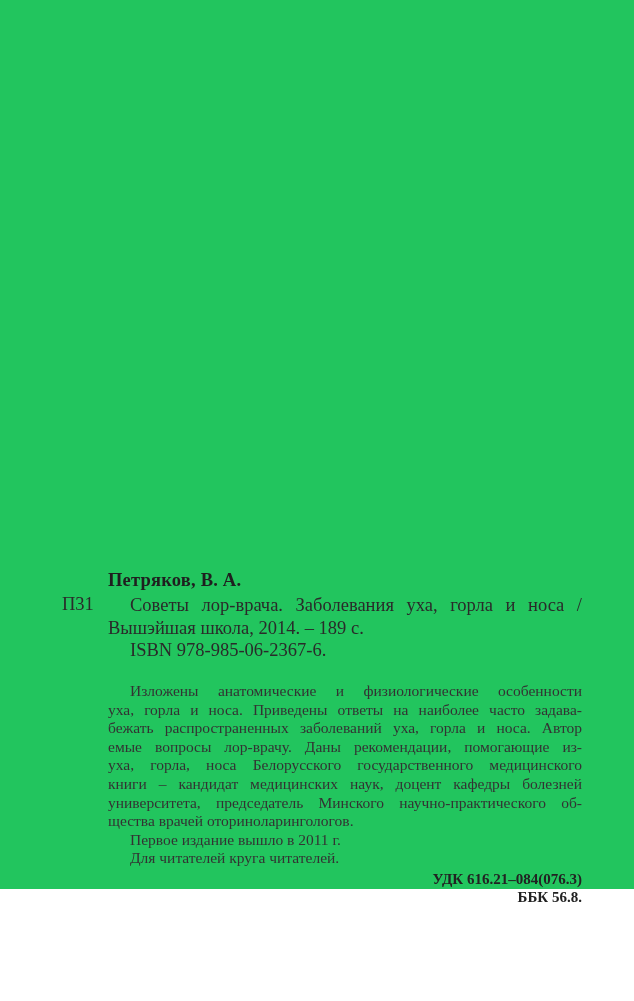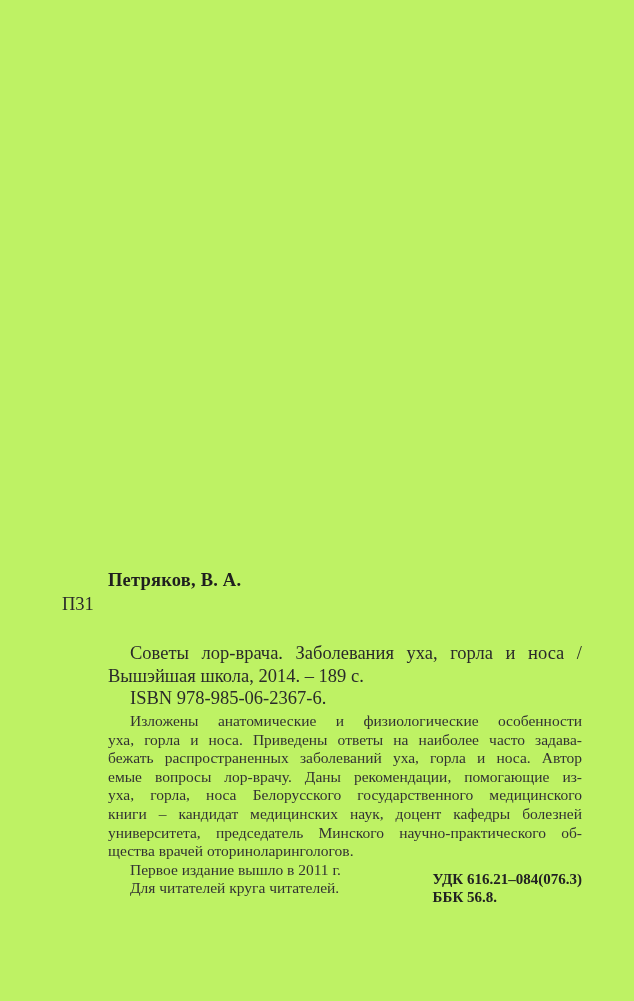--- a/index.html
+++ b/index.html
@@ -11,22 +11,22 @@
     width: 634px;
     height: 1001px;
     position: relative;
     overflow: hidden;
     font-family: "Liberation Serif", "DejaVu Serif", serif;
     color: #2a2a2a;
   }
   .page {
     position: absolute;
     left: 0; top: 0;
-    width: 634px; height: 1001px;
-    background: #bef264;
+    width: 634px; height: 889px;
+    background: #22c55e;
   }
   .author {
     position: absolute;
     left: 108px;
     top: 570px;
     font-size: 18.5px;
     font-weight: bold;
     letter-spacing: 0.2px;
     color: #1f1f1f;
     white-space: nowrap;
@@ -39,21 +39,20 @@
     color: #2a2a2a;
   }
   .biblio {
     position: absolute;
     left: 108px;
     top: 594px;
     width: 474px;
     font-size: 18.5px;
     line-height: 22.5px;
     color: #2a2a2a;
-    margin-top: 48px;
   }
   .biblio .line {
     display: block;
     white-space: nowrap;
     text-align: justify;
     text-align-last: justify;
   }
   .biblio .line.first { padding-left: 22px; }
   .biblio .line.last { text-align-last: left; }
   .biblio .isbn {
@@ -62,40 +61,39 @@
     white-space: nowrap;
   }
   .annotation {
     position: absolute;
     left: 108px;
     top: 682px;
     width: 474px;
     font-size: 15.5px;
     line-height: 18.6px;
     color: #333333;
-    margin-top: 30px;
   }
   .annotation .line {
     display: block;
     white-space: nowrap;
     text-align: justify;
     text-align-last: justify;
   }
   .annotation .line.indent { padding-left: 22px; }
   .annotation .line.last { text-align-last: left; }
   .annotation .extra {
     display: block;
     padding-left: 22px;
     white-space: nowrap;
   }
   .classif {
     position: absolute;
     right: 52px;
     top: 870px;
-    text-align: left;
+    text-align: right;
     font-size: 15px;
     line-height: 18px;
     font-weight: bold;
     color: #222222;
   }
   .classif div { white-space: nowrap; }
 </style>
 </head>
 <body>
 

